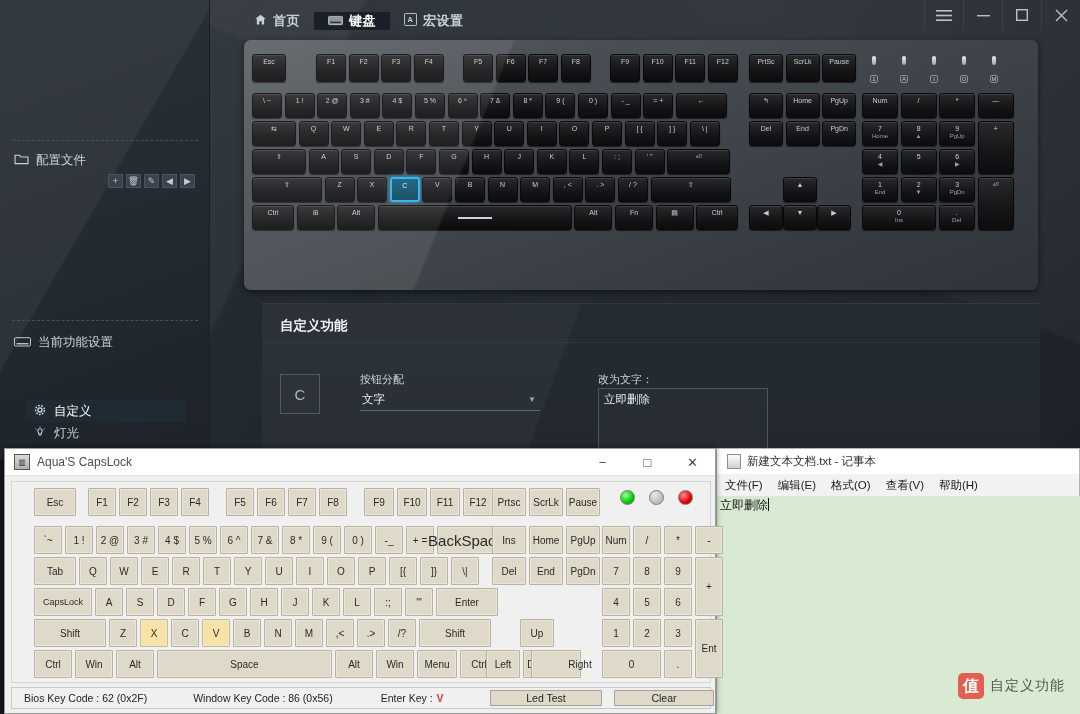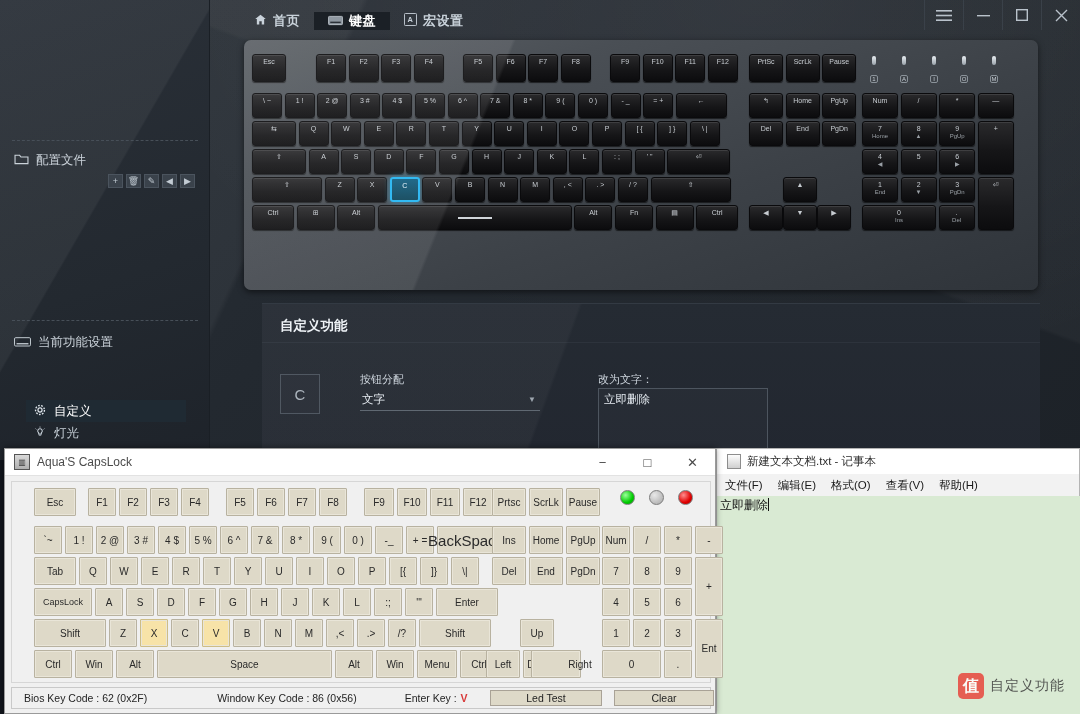--- a/index.html
+++ b/index.html
@@ -644,21 +644,21 @@
         <div class="ktkey" style="left: 519px; top: 168px; width: 34px; height: 28px; padding-left: 48px;">Right</div>
         <div class="ktkey" style="left: 590px; top: 168px; width: 59px; height: 28px;">0</div>
         <div class="ktkey" style="left: 652px; top: 168px; width: 28px; height: 28px;">.</div>
       </div>
     <div class="ktled green" style="left:608px; top:8px;"></div>
     <div class="ktled grey" style="left:637px; top:8px;"></div>
     <div class="ktled red" style="left:666px; top:8px;"></div>
   </div>
   <div id="kt-status">
     <span class="fld" style="padding-left:12px;">Bios Key Code : 62 (0x2F)</span>
-    <span class="fld" style="padding-left:70px;">Window Key Code : 86 (0x56)</span>
+    <span class="fld" style="padding-left:46px;">Window Key Code : 86 (0x56)</span>
     <span class="fld" style="padding-left:48px;">Enter Key :</span>
     <span class="lastkeyval">V</span>
     <div class="statbtn" style="left:478px; width:112px; top:2px;">Led Test</div>
     <div class="statbtn" style="left:602px; width:100px; top:2px;">Clear</div>
   </div>
 </div>
 
 <div id="notepad">
   <div id="np-title">
     <div class="ico"></div>

